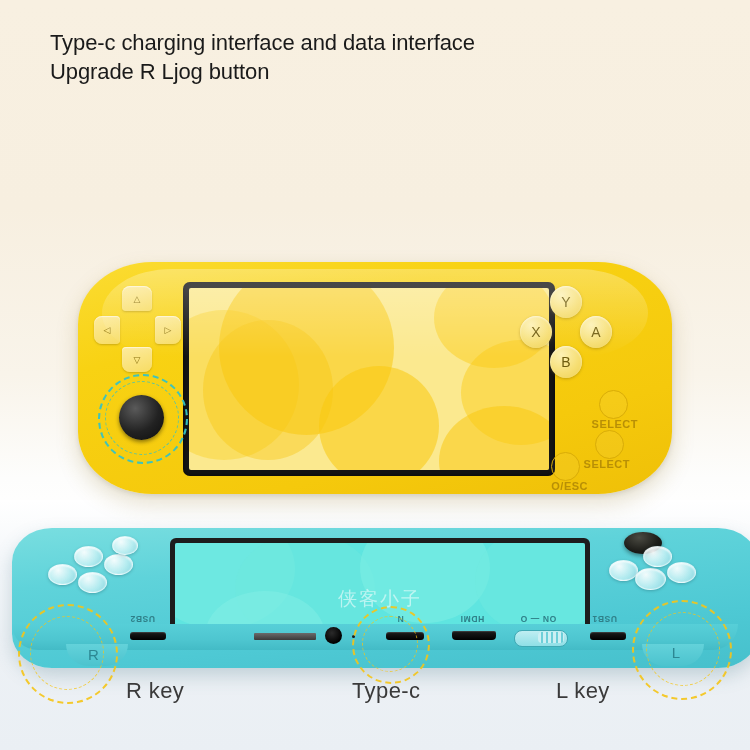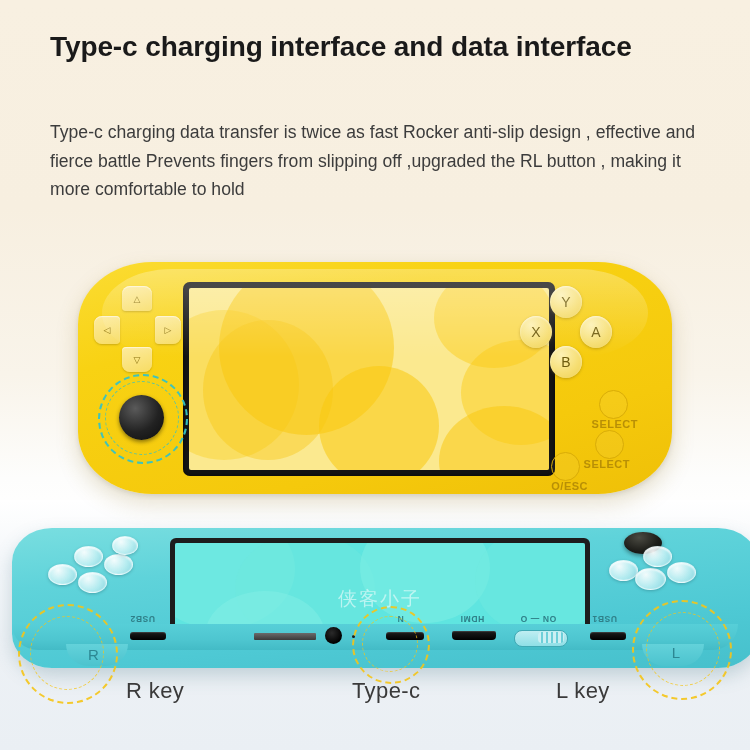--- a/index.html
+++ b/index.html
@@ -17,21 +17,21 @@
     background:linear-gradient(180deg,#f8f0e1 0%,#f7efe0 40%,#f9f4ea 72%,#fdfdfc 92%,#ffffff 100%);
   }
   .bg-bottom{
     position:absolute;left:0;top:500px;width:750px;height:250px;
     background:linear-gradient(180deg,#ffffff 0%,#f4f7fa 26%,#edf1f5 60%,#eaeff4 100%);
   }
 
   
   .headline{
     position:absolute;left:50px;top:28px;width:660px;
-    font-size:28px;font-weight:bold;color:#1a1a1a;line-height:1.33;
+    font-size:22px;font-weight:normal;color:#1a1a1a;line-height:1.33;
     letter-spacing:-0.1px;
   }
   .headline div{white-space:nowrap;}
   .body-copy{
     position:absolute;left:50px;top:118px;width:672px;
     font-size:17.6px;color:#3c3c3c;line-height:1.62;font-weight:400;
   }
 
   
   .yellow-console{
@@ -206,23 +206,23 @@
 </head>
 <body>
 
 <div id="page">
 
   <div class="bg-top"></div>
   <div class="bg-bottom"></div>
 
   <div class="headline">
     <div>Type-c charging interface and data interface</div>
+    <div>Upgrade R Ljog button</div>
   </div>
 
-  <div class="body-copy">Type-c charging data transfer is twice as fast Rocker anti-slip design , effective and fierce battle Prevents fingers from slipping off ,upgraded the RL button , making it more comfortable to hold</div>
 
   <div class="yellow-console">
 
     <div class="yc-screen">
       <div class="yc-screen-inner">
         <div class="blob" style="left:-40px;top:22px;width:150px;height:150px;background:rgba(250,205,20,.38);"></div>
         <div class="blob" style="left:30px;top:-28px;width:175px;height:175px;background:rgba(250,200,15,.55);"></div>
         <div class="blob" style="left:14px;top:32px;width:130px;height:140px;background:rgba(248,198,16,.42);"></div>
         <div class="blob" style="left:130px;top:78px;width:120px;height:120px;background:rgba(250,200,15,.55);"></div>
         <div class="blob" style="left:245px;top:-20px;width:120px;height:100px;background:rgba(250,205,22,.48);"></div>

